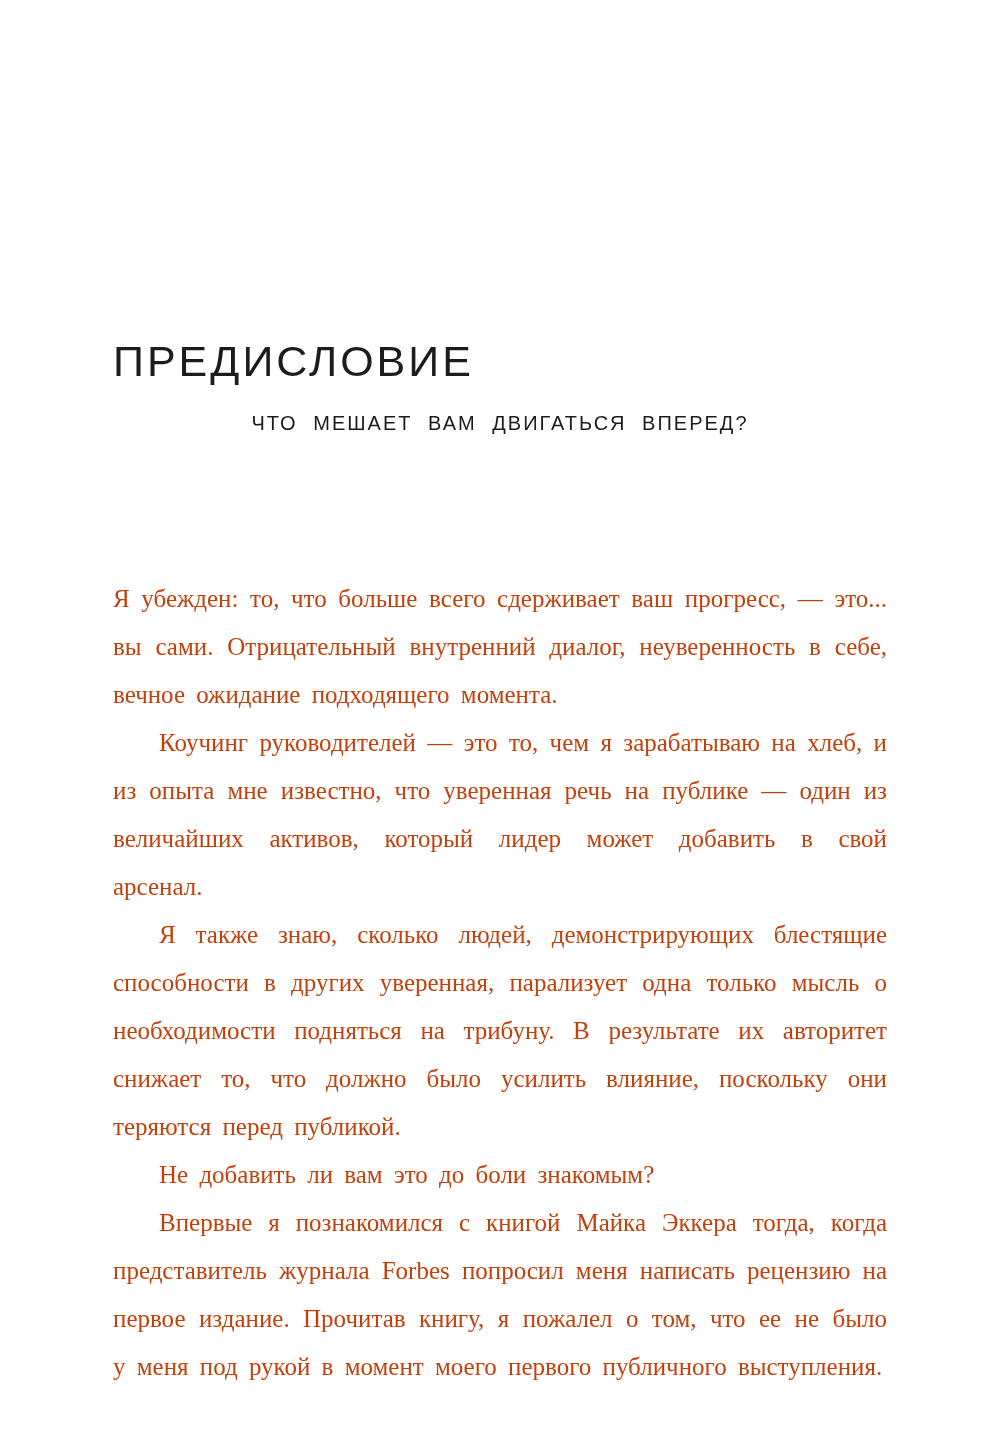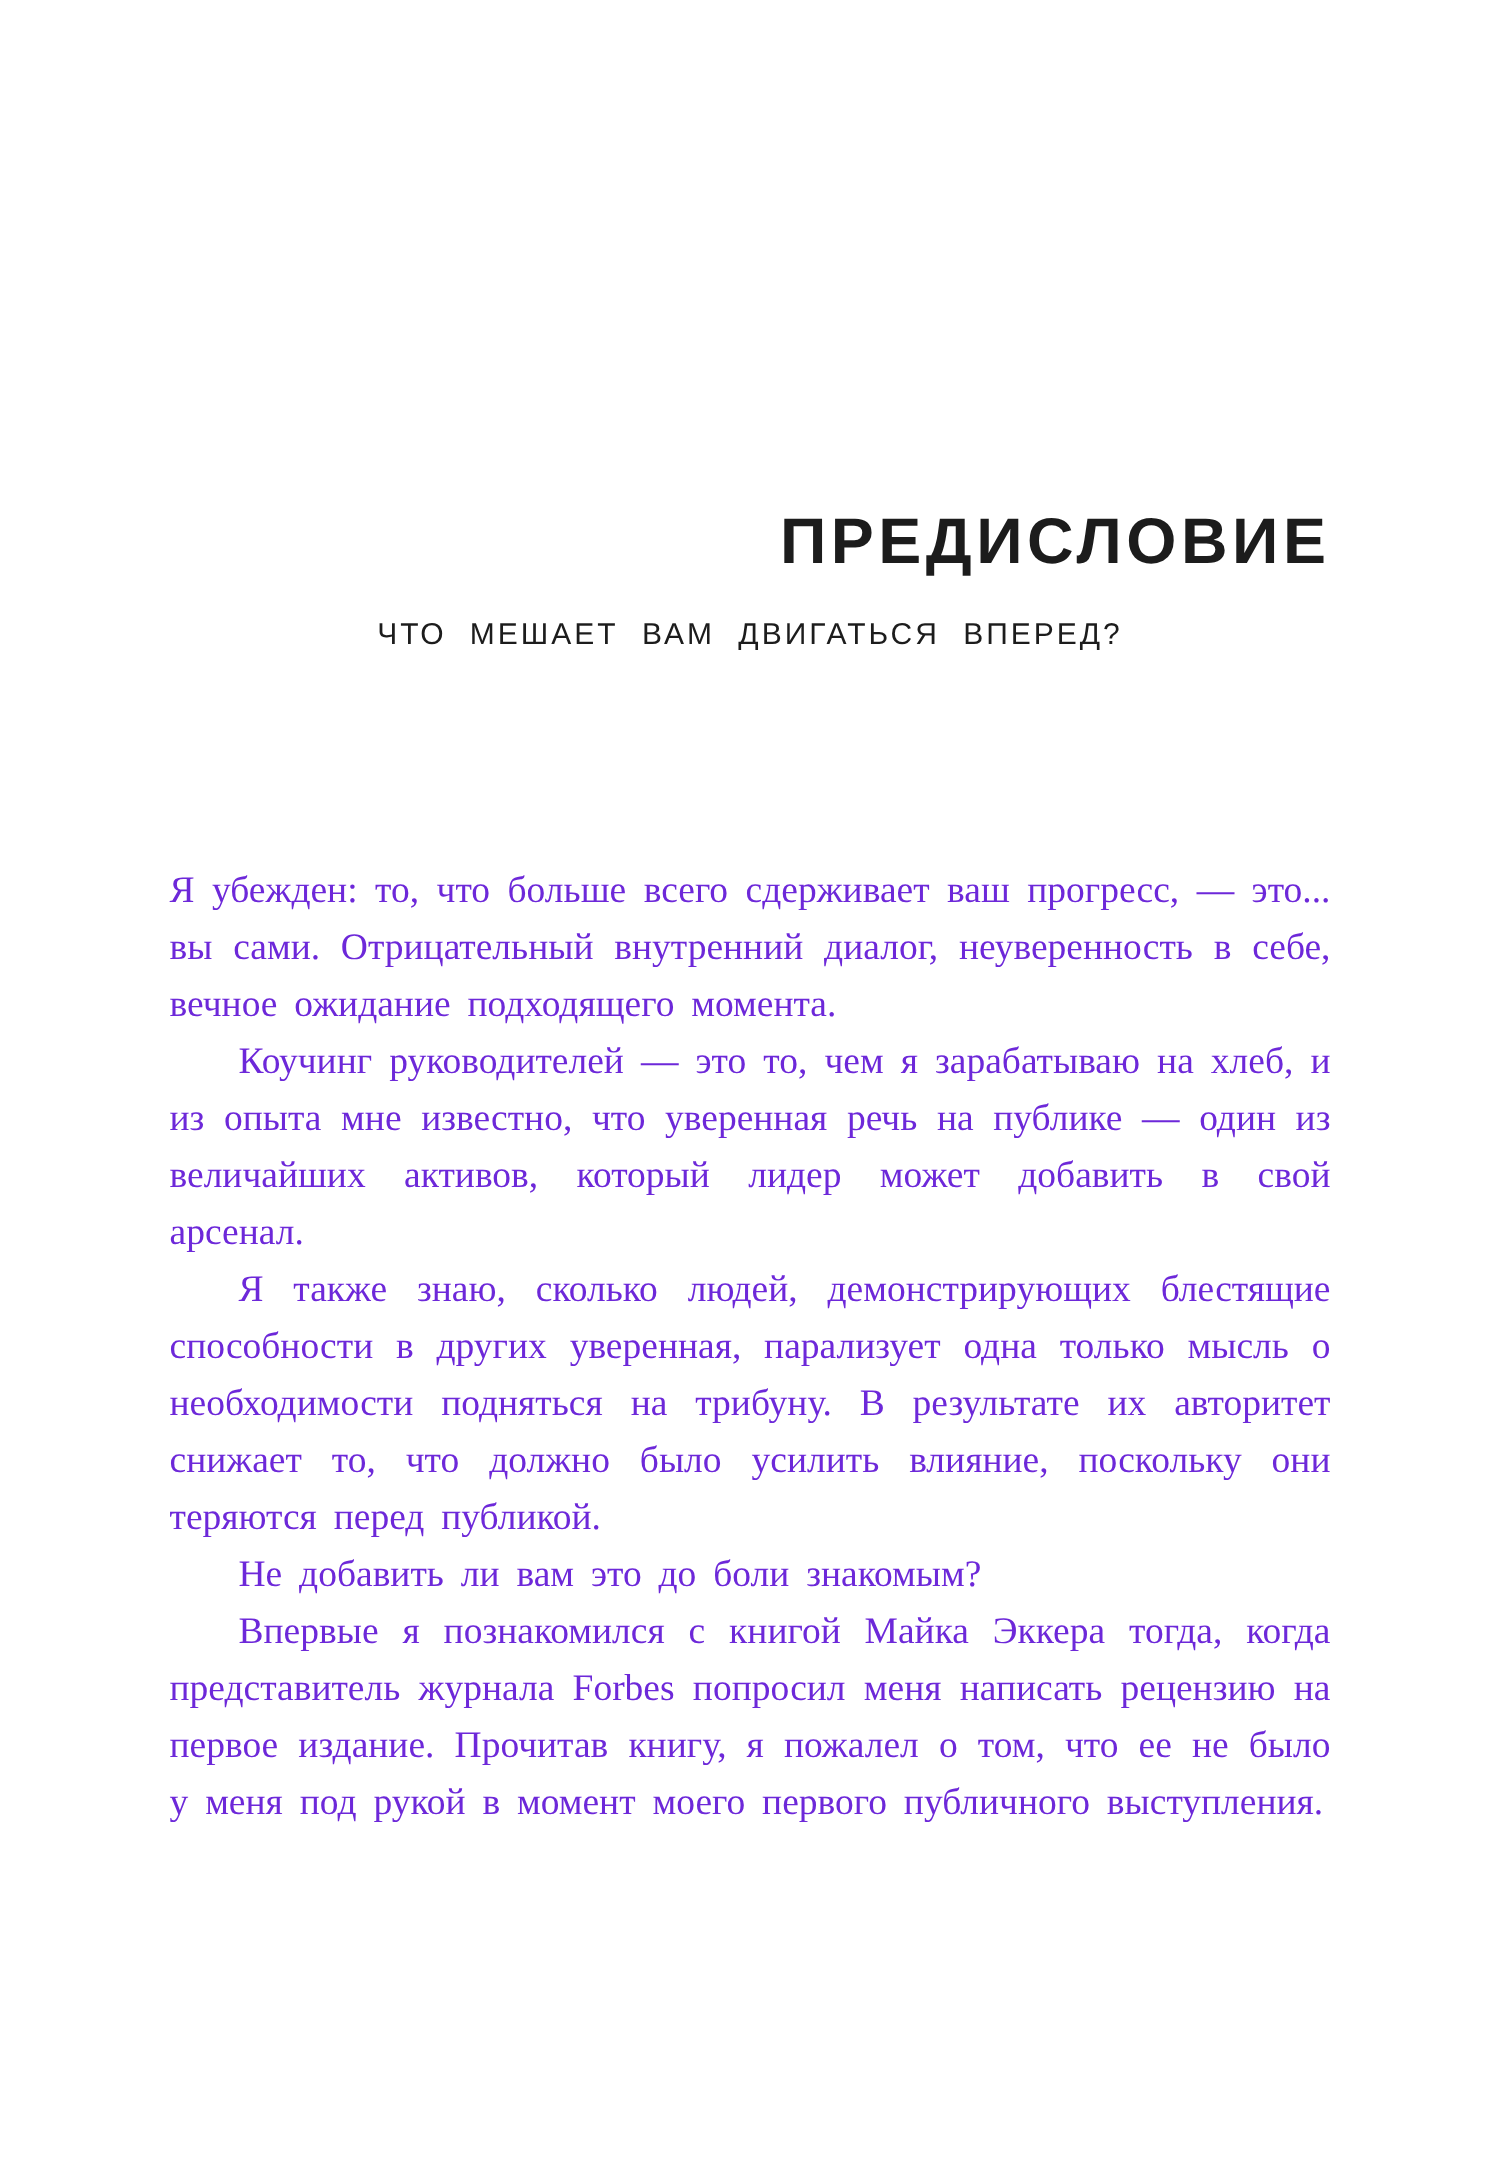--- a/index.html
+++ b/index.html
@@ -16,24 +16,24 @@
     }
     .page {
       box-sizing: border-box;
       width: 1000px;
       height: 1448px;
       padding: 338px 113px 40px 113px;
       background: #ffffff;
     }
     .chapter-title {
       font-family: "Liberation Sans", sans-serif;
-      font-weight: 700;
+      font-weight: 400;
       font-size: 43px;
       letter-spacing: 3px;
-      text-align: right;
+      text-align: left;
       color: #1c1c1c;
       margin: 0 0 26px 0;
       line-height: 1.1;
     }
     .chapter-subtitle {
       font-family: "Liberation Sans", sans-serif;
       font-weight: 400;
       font-size: 20px;
       letter-spacing: 2px;
       word-spacing: 8px;
@@ -41,25 +41,25 @@
       color: #1c1c1c;
       margin: 0;
       line-height: 1.2;
     }
     .body-text {
       margin-top: 140px;
     }
     .body-text p {
       margin: 0;
       font-size: 25px;
-      line-height: 38px;
+      line-height: 48px;
       text-align: justify;
       text-indent: 46px;
       word-spacing: 5px;
-      color: #6d28d9;
+      color: #c2410c;
     }
     .body-text p.no-indent {
       text-indent: 0;
     }
   </style>
 </head>
 <body>
 
 <div class="page">
   <h1 class="chapter-title">ПРЕДИСЛОВИЕ</h1>

